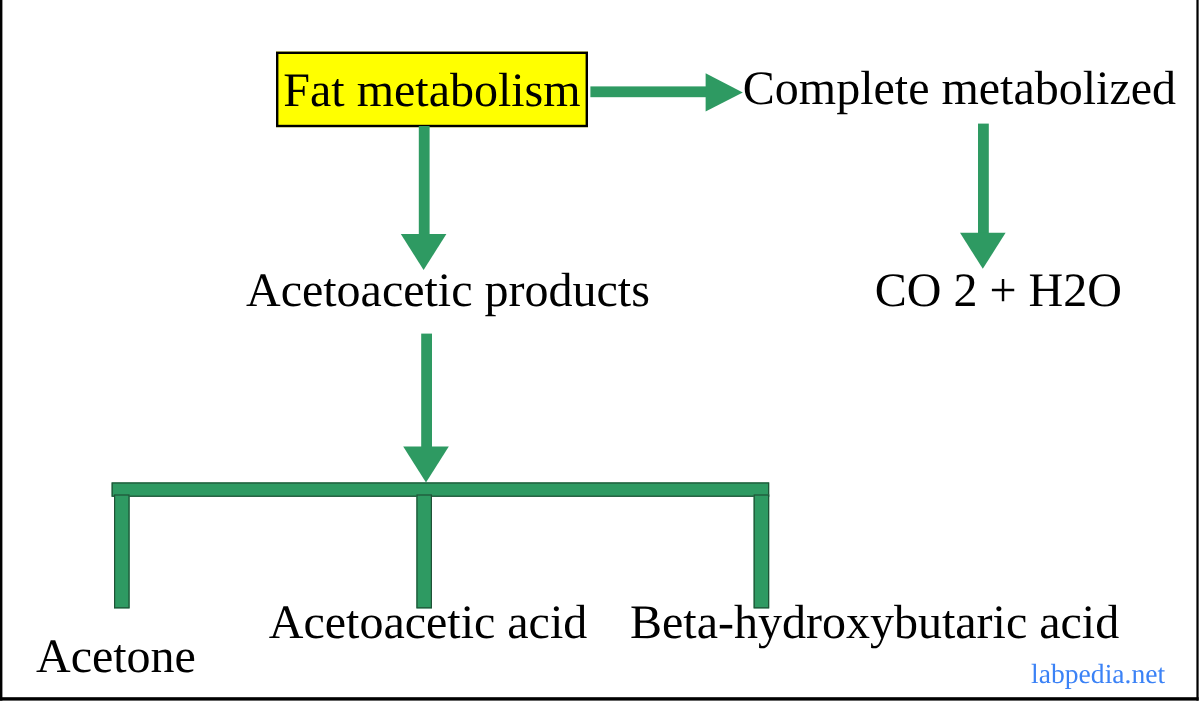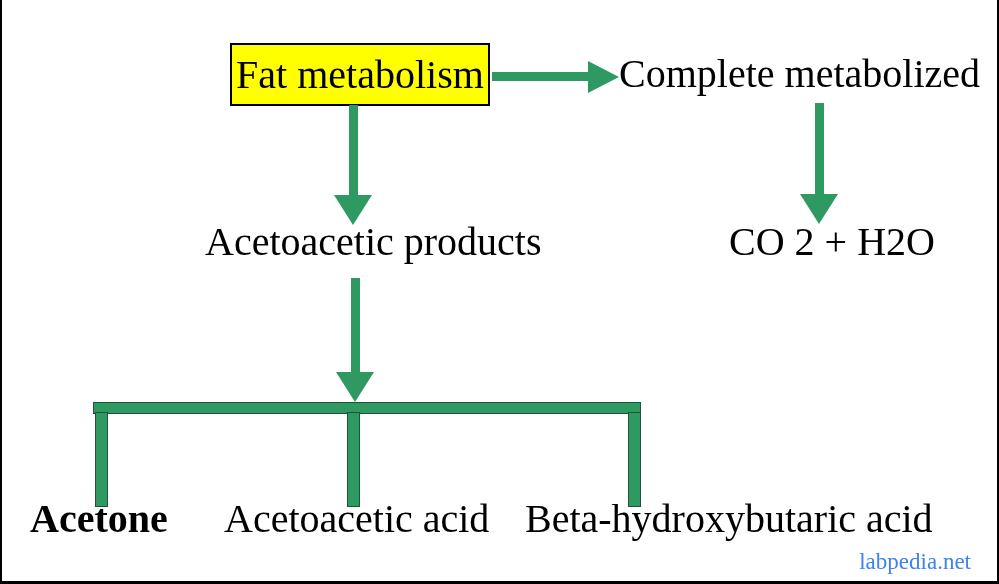--- a/index.html
+++ b/index.html
@@ -101,19 +101,19 @@
   <div class="label" style="left:203px; top:219px;">Acetoacetic products</div>
 
   <div class="stem" style="left:349px; top:278px; width:9px; height:95px;"></div>
   <div class="head-down" style="left:334px; top:372px;"></div>
 
   <div class="bar" style="left:91px; top:402px; width:548px; height:12px;"></div>
   <div class="bar" style="left:93px; top:412px; width:13px; height:95px;"></div>
   <div class="bar" style="left:345px; top:412px; width:13px; height:95px;"></div>
   <div class="bar" style="left:626px; top:412px; width:13px; height:95px;"></div>
 
-  <div class="label" style="left:28px; top:496px;font-weight:bold;">Acetone</div>
+  <div class="label" style="left:28px; top:524px;">Acetone</div>
   <div class="label" style="left:222px; top:496px;">Acetoacetic acid</div>
   <div class="label" style="left:523px; top:496px;">Beta-hydroxybutaric acid</div>
 
   <div class="watermark">labpedia.net</div>
 
 </div>
 
 </body></html>

